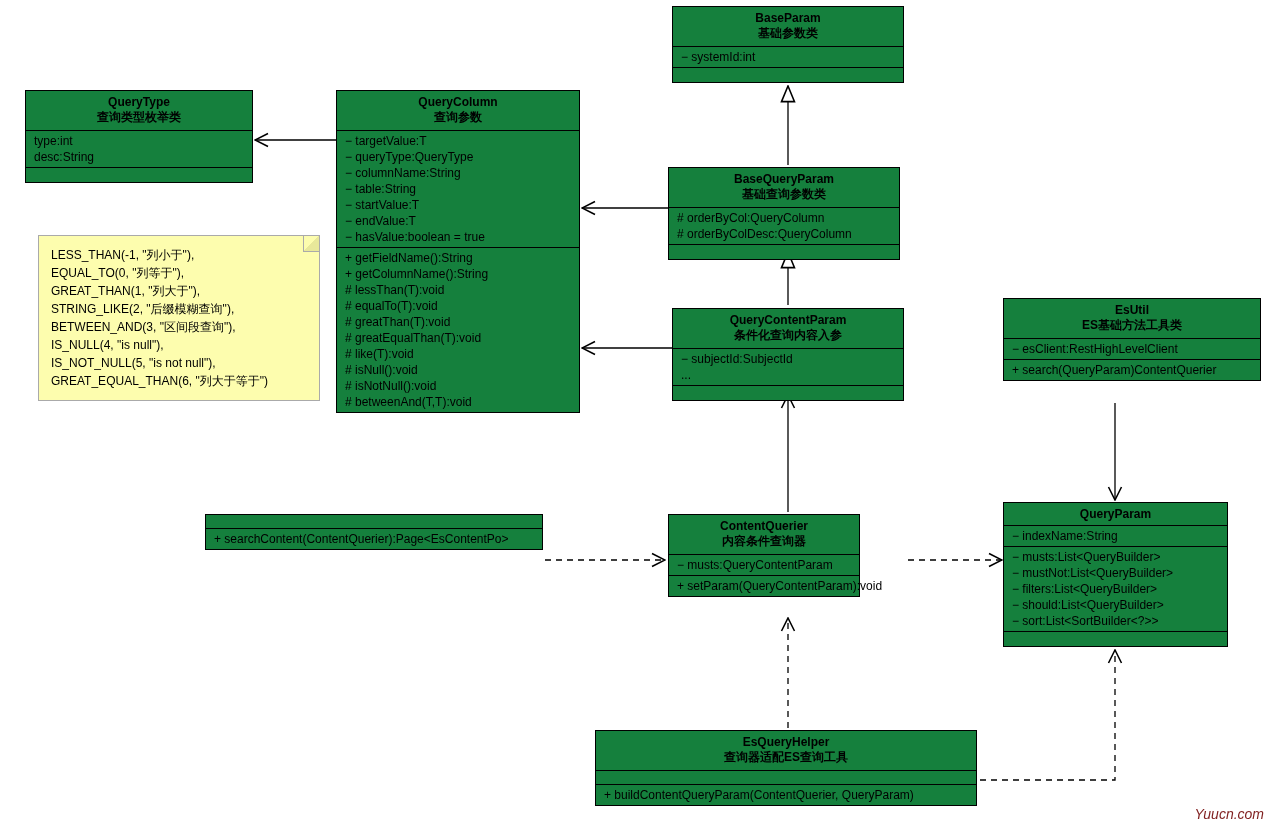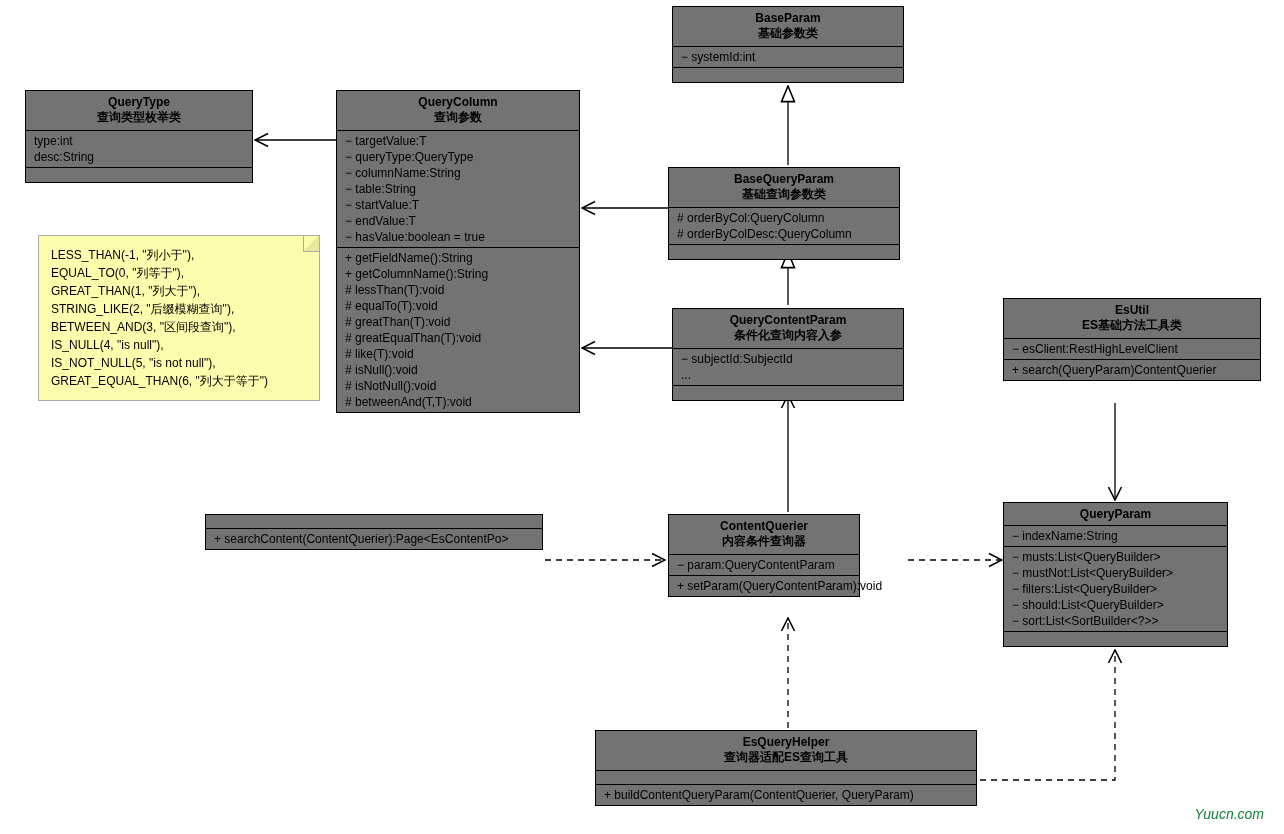--- a/index.html
+++ b/index.html
@@ -1,27 +1,27 @@
 <!DOCTYPE html>
 <html><head>
 <meta charset="utf-8">
 <style>
 *{box-sizing:border-box;margin:0;padding:0}
 body{font-family:Arial,"Microsoft YaHei",sans-serif;font-size:12px;background:#fff;width:1284px;height:834px;position:relative}
-.class-box{position:absolute;border:1.5px solid #000;background:#737373}
+.class-box{position:absolute;border:1.5px solid #000;background:#15803d}
 .class-header{text-align:center;padding:4px 8px;border-bottom:1.5px solid #000;font-size:12px}
 .class-header .title{font-weight:bold}
 .class-header .subtitle{font-weight:bold}
 .class-section{border-bottom:1.5px solid #000;padding:2px 8px;min-height:14px}
 .class-section:last-child{border-bottom:none}
 .class-section .row{padding:1px 0;white-space:nowrap}
 .note-box{position:absolute;background:#fdfdae;border:1px solid #aaa;padding:10px 12px;font-size:12px;line-height:1.5}
 .note-corner{position:absolute;top:0;right:0;width:16px;height:16px;background:linear-gradient(135deg,#fdfdae 50%,#e8e89a 50%);border-left:1px solid #aaa;border-bottom:1px solid #aaa}
 svg{position:absolute;top:0;left:0;width:1284px;height:834px;pointer-events:none}
-.watermark{position:absolute;right:20px;bottom:12px;color:#15803d;font-size:14px;font-style:italic}
+.watermark{position:absolute;right:20px;bottom:12px;color:#7f1d1d;font-size:14px;font-style:italic}
 </style>
 </head>
 <body>
 
 <svg>
   <defs>
     <marker id="tri-open" markerWidth="14" markerHeight="12" refX="13" refY="6" orient="auto">
       <path d="M1,1 L13,6 L1,11 Z" fill="#fff" stroke="#000" stroke-width="1.2"></path>
     </marker>
     <marker id="arrow-open" markerWidth="12" markerHeight="12" refX="11" refY="6" orient="auto">
@@ -158,21 +158,21 @@
       <div class="row">+ searchContent(ContentQuerier):Page&lt;EsContentPo&gt;</div>
     </div>
 </div>
 
 <div class="class-box" style="left:668px;top:514px;width:192px">
   <div class="class-header">
       <div class="title">ContentQuerier</div>
       <div class="subtitle">内容条件查询器</div>
     </div>
   <div class="class-section">
-      <div class="row">− param:QueryContentParam</div>
+      <div class="row">− musts:QueryContentParam</div>
     </div>
   <div class="class-section">
       <div class="row">+ setParam(QueryContentParam):void</div>
     </div>
 </div>
 
 <div class="class-box" style="left:1003px;top:502px;width:225px">
   <div class="class-header">
       <div class="title">QueryParam</div>
     </div>

